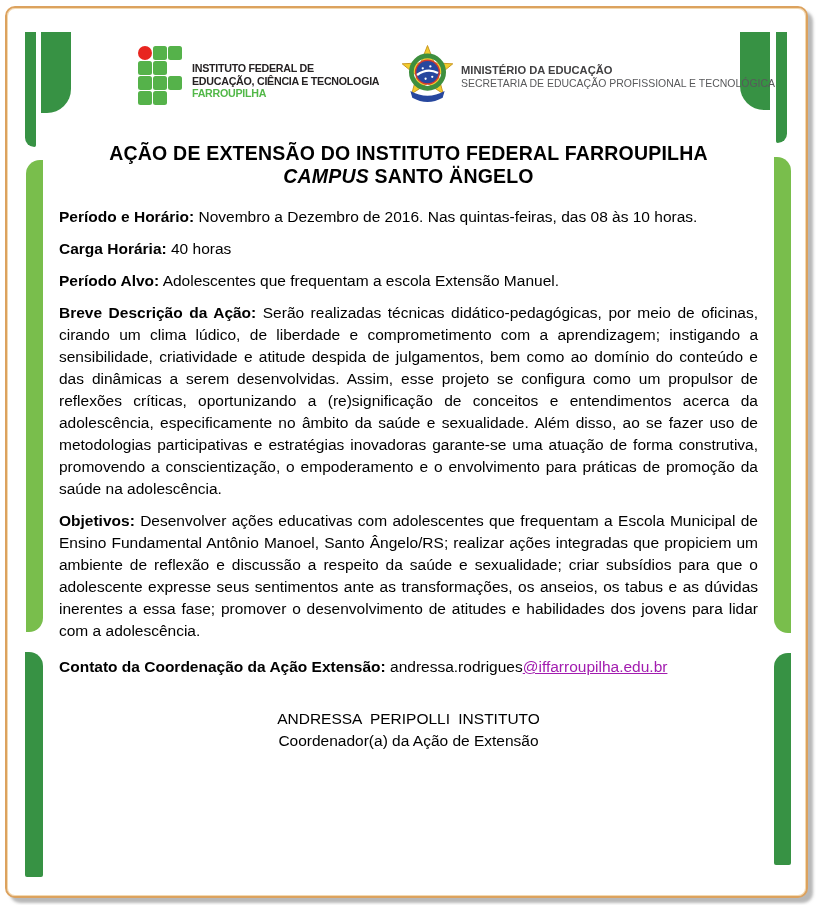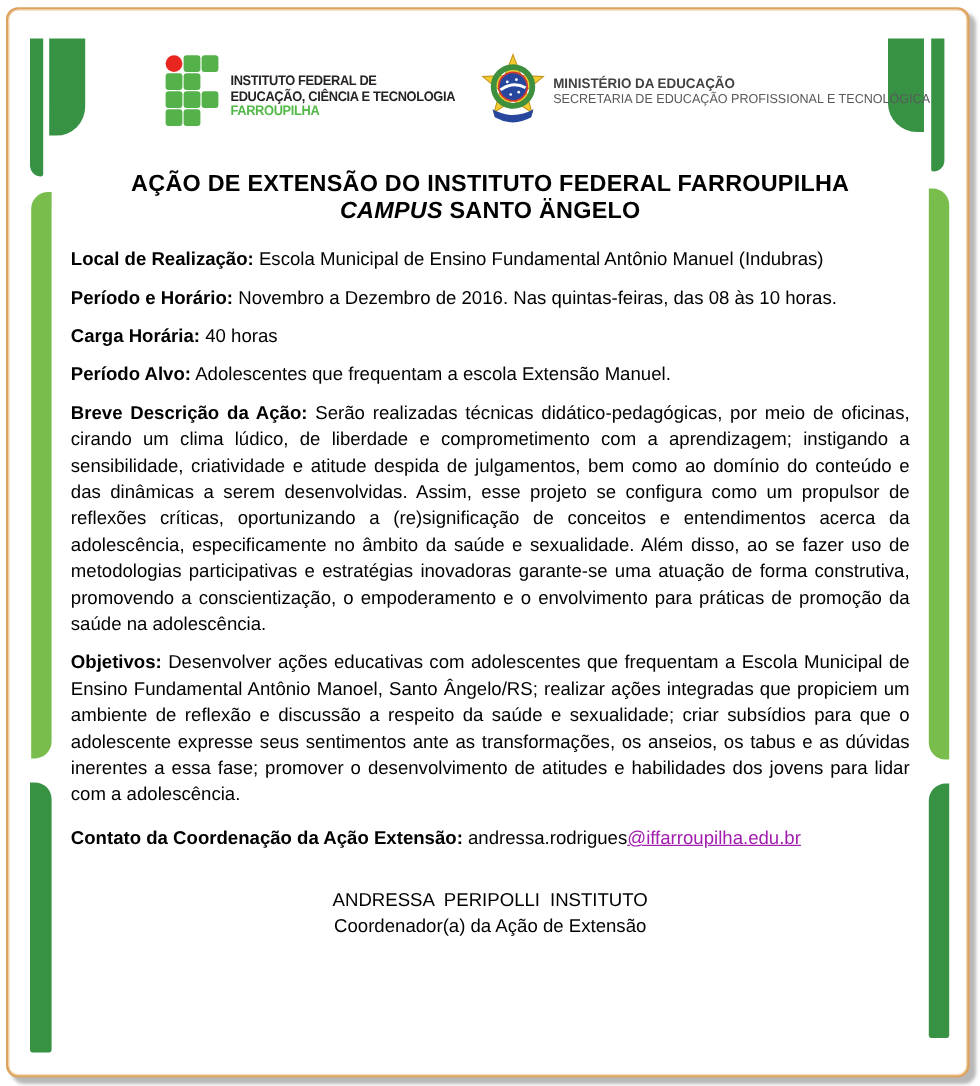--- a/index.html
+++ b/index.html
@@ -108,21 +108,20 @@
   <div class="l1">MINISTÉRIO DA EDUCAÇÃO</div>
   <div class="l2">SECRETARIA DE EDUCAÇÃO PROFISSIONAL E TECNOLÓGICA</div>
 </div>
 
 <div class="title">
   <div>AÇÃO DE EXTENSÃO DO INSTITUTO FEDERAL FARROUPILHA</div>
   <div><span class="it">CAMPUS</span><span> SANTO ÄNGELO</span></div>
 </div>
 
 <div class="doc">
-  <p><span class="b">Local de Realização:</span><span> Escola Municipal de Ensino Fundamental Antônio Manuel (Indubras)</span></p>
   <p><span class="b">Período e Horário:</span><span> Novembro a Dezembro de 2016. Nas quintas-feiras, das 08 às 10 horas.</span></p>
   <p><span class="b">Carga Horária:</span><span> 40 horas</span></p>
   <p><span class="b">Período Alvo:</span><span> Adolescentes que frequentam a escola Extensão Manuel.</span></p>
   <p><span class="b">Breve Descrição da Ação:</span><span> Serão realizadas técnicas didático-pedagógicas, por meio de oficinas, cirando um clima lúdico, de liberdade e comprometimento com a aprendizagem; instigando a sensibilidade, criatividade e atitude despida de julgamentos, bem como ao domínio do conteúdo e das dinâmicas a serem desenvolvidas. Assim, esse projeto se configura como um propulsor de reflexões críticas, oportunizando a (re)significação de conceitos e entendimentos acerca da adolescência, especificamente no âmbito da saúde e sexualidade. Além disso, ao se fazer uso de metodologias participativas e estratégias inovadoras garante-se uma atuação de forma construtiva, promovendo a conscientização, o empoderamento e o envolvimento para práticas de promoção da saúde na adolescência.</span></p>
   <p><span class="b">Objetivos:</span><span> Desenvolver ações educativas com adolescentes que frequentam a Escola Municipal de Ensino Fundamental Antônio Manoel, Santo Ângelo/RS; realizar ações integradas que propiciem um ambiente de reflexão e discussão a respeito da saúde e sexualidade; criar subsídios para que o adolescente expresse seus sentimentos ante as transformações, os anseios, os tabus e as dúvidas inerentes a essa fase; promover o desenvolvimento de atitudes e habilidades dos jovens para lidar com a adolescência.</span></p>
 
   <p class="contact"><span class="b">Contato da Coordenação da Ação Extensão:</span><span> andressa.rodrigues</span><a class="email" href="#">@iffarroupilha.edu.br</a></p>
 
   <p class="sig">
     <span class="name">ANDRESSA PERIPOLLI INSTITUTO</span><br>

